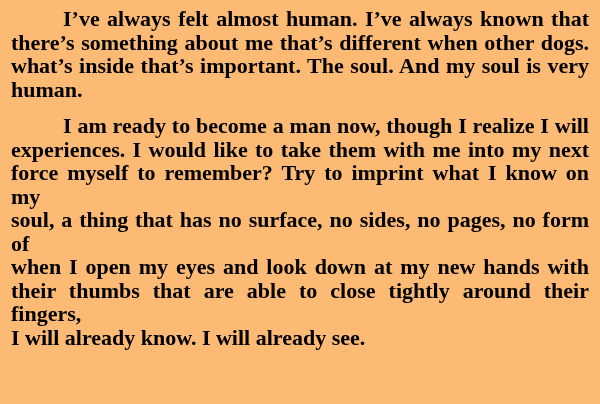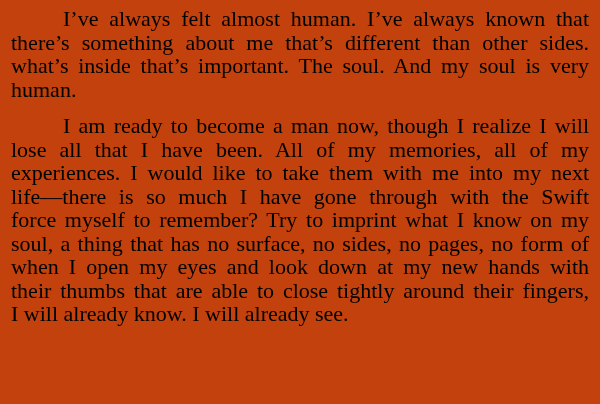--- a/index.html
+++ b/index.html
@@ -37,31 +37,29 @@
     padding-left: 52px;
   }
   .line.last {
     text-align: justify;
     text-align-last: left;
   }
 </style>
 </head>
 <body>
 
-<main class="page" style="background: #c2410c; color: rgb(0, 0, 0);">
+<main class="page" style="background: #fdba74; color: rgb(0, 0, 0); font-weight: bold;">
   <div class="para">
       <div class="line first">I’ve always felt almost human. I’ve always known that</div>
-      <div class="line">there’s something about me that’s different than other sides.</div>
+      <div class="line">there’s something about me that’s different when other dogs.</div>
       <div class="line">what’s inside that’s important. The soul. And my soul is very</div>
       <div class="line last">human.</div>
     </div>
   <div class="para">
       <div class="line first">I am ready to become a man now, though I realize I will</div>
-      <div class="line">lose all that I have been. All of my memories, all of my</div>
       <div class="line">experiences. I would like to take them with me into my next</div>
-      <div class="line">life—there is so much I have gone through with the Swift</div>
       <div class="line">force myself to remember? Try to imprint what I know on my</div>
       <div class="line">soul, a thing that has no surface, no sides, no pages, no form of</div>
       <div class="line">when I open my eyes and look down at my new hands with</div>
       <div class="line">their thumbs that are able to close tightly around their fingers,</div>
       <div class="line last">I will already know. I will already see.</div>
     </div>
 </main>
 
 </body></html>

